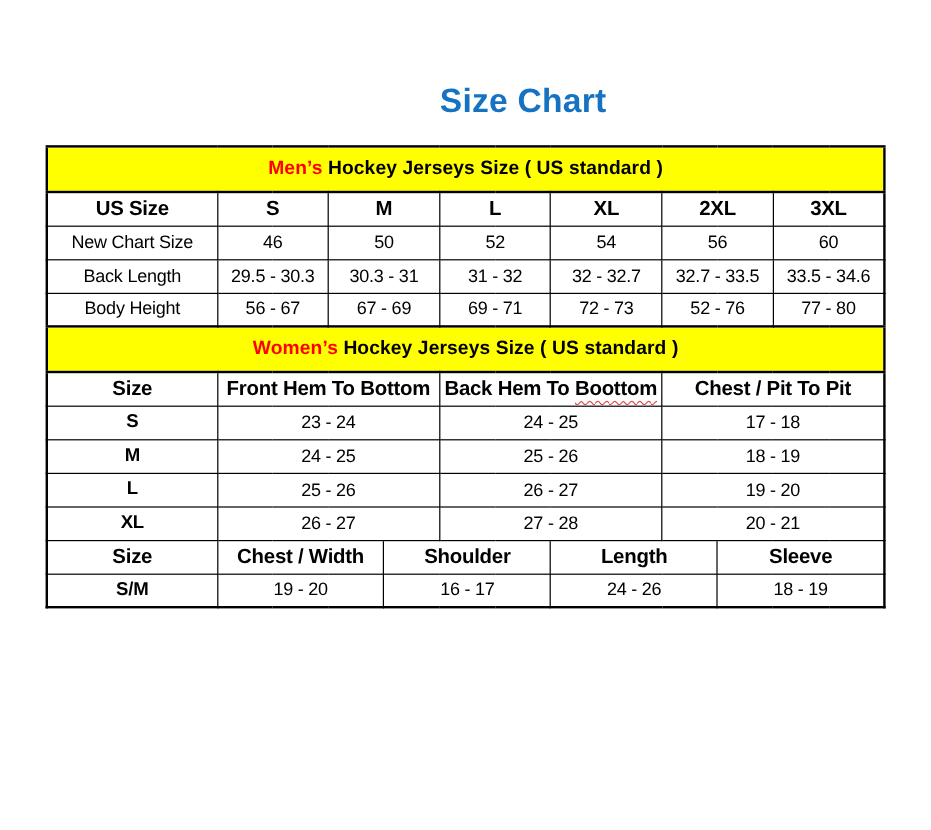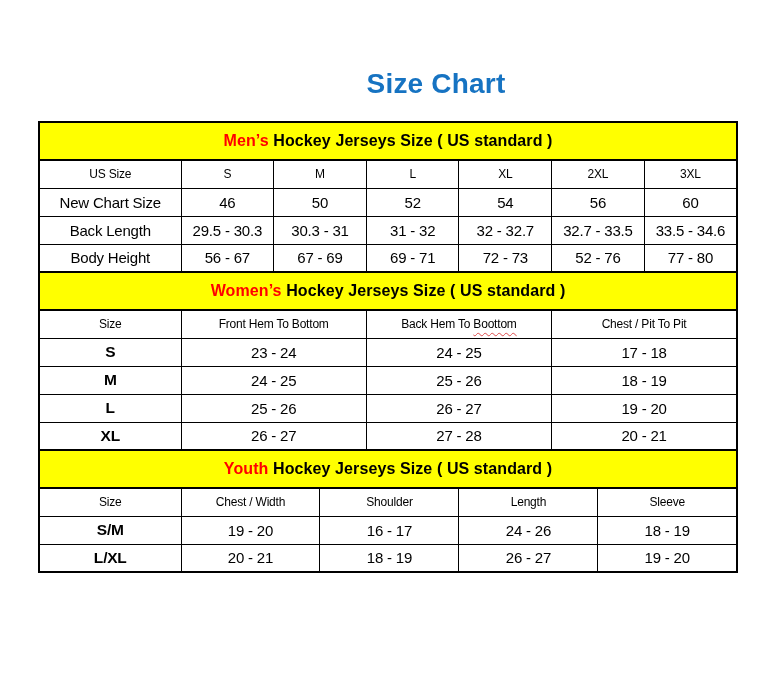--- a/index.html
+++ b/index.html
@@ -55,22 +55,22 @@
     font-weight: 700;
     font-size: 16px;
     letter-spacing: 0.1px;
     border-top: 2.5px solid #000;
     border-bottom: 2px solid #000;
   }
   tr.band .hl { color: var(--accent-red, #ff0000); }
 
   tr.head th {
     height: 28px;
-    font-size: 12px;
-    font-weight: 400;
+    font-size: 17px;
+    font-weight: 700;
     letter-spacing: -0.2px;
   }
 
   tbody.rows tr { height: 28px; }
   tbody.rows th, tbody.rows td {
     font-size: 15px;
     letter-spacing: -0.2px;
     font-weight: 400;
   }
   tbody.rows.bold-label th { font-weight: 700; font-size: 15.5px; }
@@ -183,42 +183,32 @@
         </tr>
         <tr>
           <th>XL</th>
           <td colspan="4">26 - 27</td>
           <td colspan="4">27 - 28</td>
           <td colspan="4">20 - 21</td>
         </tr>
       </tbody>
 
     <tbody>
-      <tr class="band">
-        <td colspan="13"><span class="hl">Youth</span><span> Hockey Jerseys Size ( US standard )</span></td>
-      </tr>
       <tr class="head">
         <th>Size</th>
         <th colspan="3">Chest / Width</th>
         <th colspan="3">Shoulder</th>
         <th colspan="3">Length</th>
         <th colspan="3">Sleeve</th>
       </tr>
     </tbody>
     <tbody class="rows bold-label">
         <tr>
           <th>S/M</th>
           <td colspan="3">19 - 20</td>
           <td colspan="3">16 - 17</td>
           <td colspan="3">24 - 26</td>
           <td colspan="3">18 - 19</td>
         </tr>
-        <tr>
-          <th>L/XL</th>
-          <td colspan="3">20 - 21</td>
-          <td colspan="3">18 - 19</td>
-          <td colspan="3">26 - 27</td>
-          <td colspan="3">19 - 20</td>
-        </tr>
       </tbody>
   </table>
 
 </div>
 
 </body></html>

